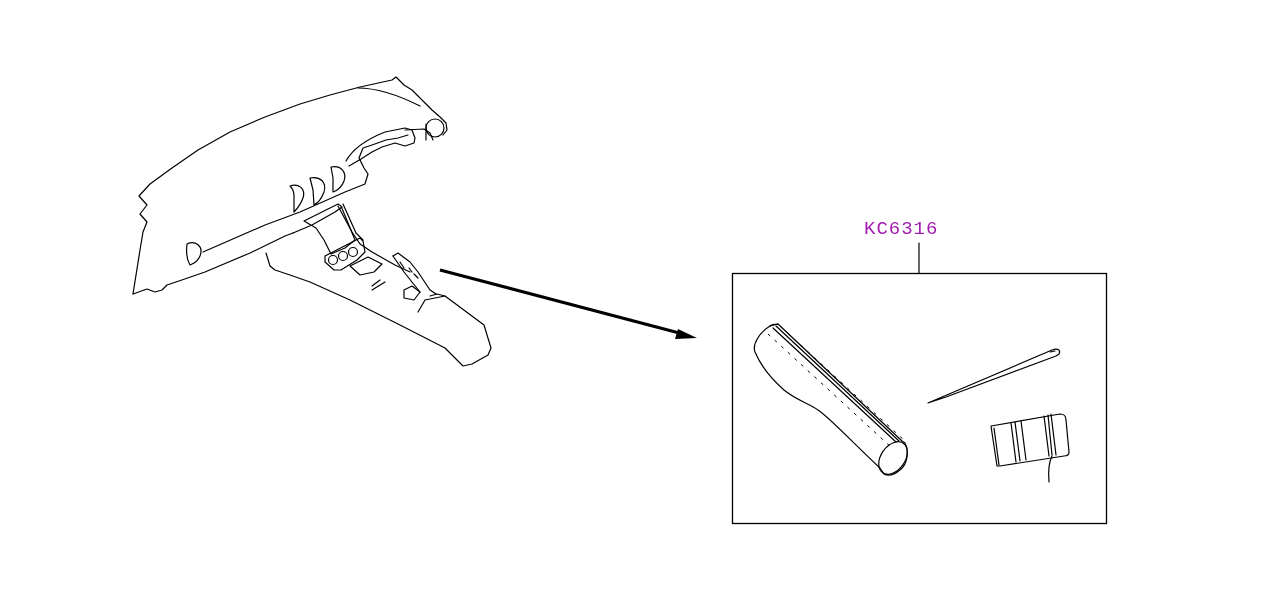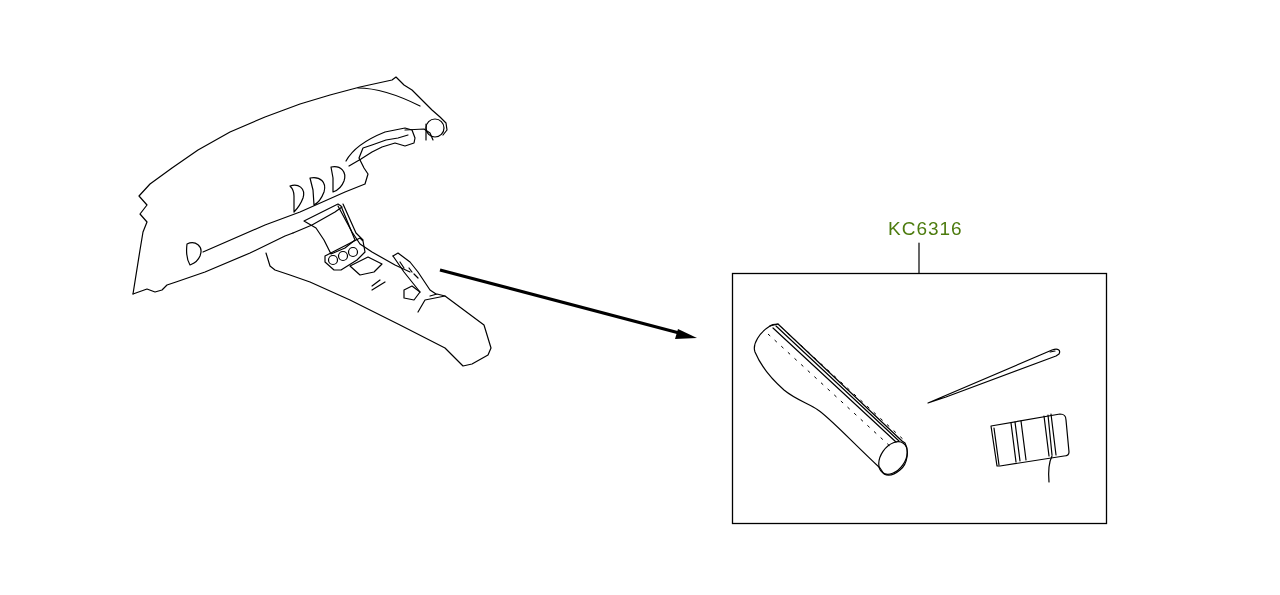--- a/index.html
+++ b/index.html
@@ -1,21 +1,21 @@
 <!DOCTYPE html>
 <html><head>
   <meta charset="utf-8">
   <style>
     html, body { margin: 0; padding: 0; background: #ffffff; }
     body { width: 1280px; height: 595px; position: relative; overflow: hidden; font-family: "DejaVu Sans Mono", monospace; }
     #diagram { position: absolute; left: 0; top: 0; width: 1280px; height: 595px; }
     .part-label {
-      position: absolute; left: 888px; top: 219px;
-      font-family: Liberation Sans, sans-serif; font-size: 19px; font-weight: normal;
-      letter-spacing: 1px; color: #4d7c0f; line-height: 20px;
+      position: absolute; left: 864px; top: 219px;
+      font-family: Liberation Mono, monospace; font-size: 19px; font-weight: normal;
+      letter-spacing: 1px; color: #a21caf; line-height: 20px;
     }
     .stroke { fill: none; stroke: #000; stroke-width: 1.2; stroke-linejoin: round; stroke-linecap: round; }
     .thick { fill: none; stroke: #000; stroke-width: 3.2; stroke-linecap: butt; }
     .dash { fill: none; stroke: #000; stroke-width: 1; stroke-dasharray: 3 6; }
   </style>
 </head>
 <body>
 
 <svg id="diagram" viewBox="0 0 1280 595" xmlns="http://www.w3.org/2000/svg">
 

